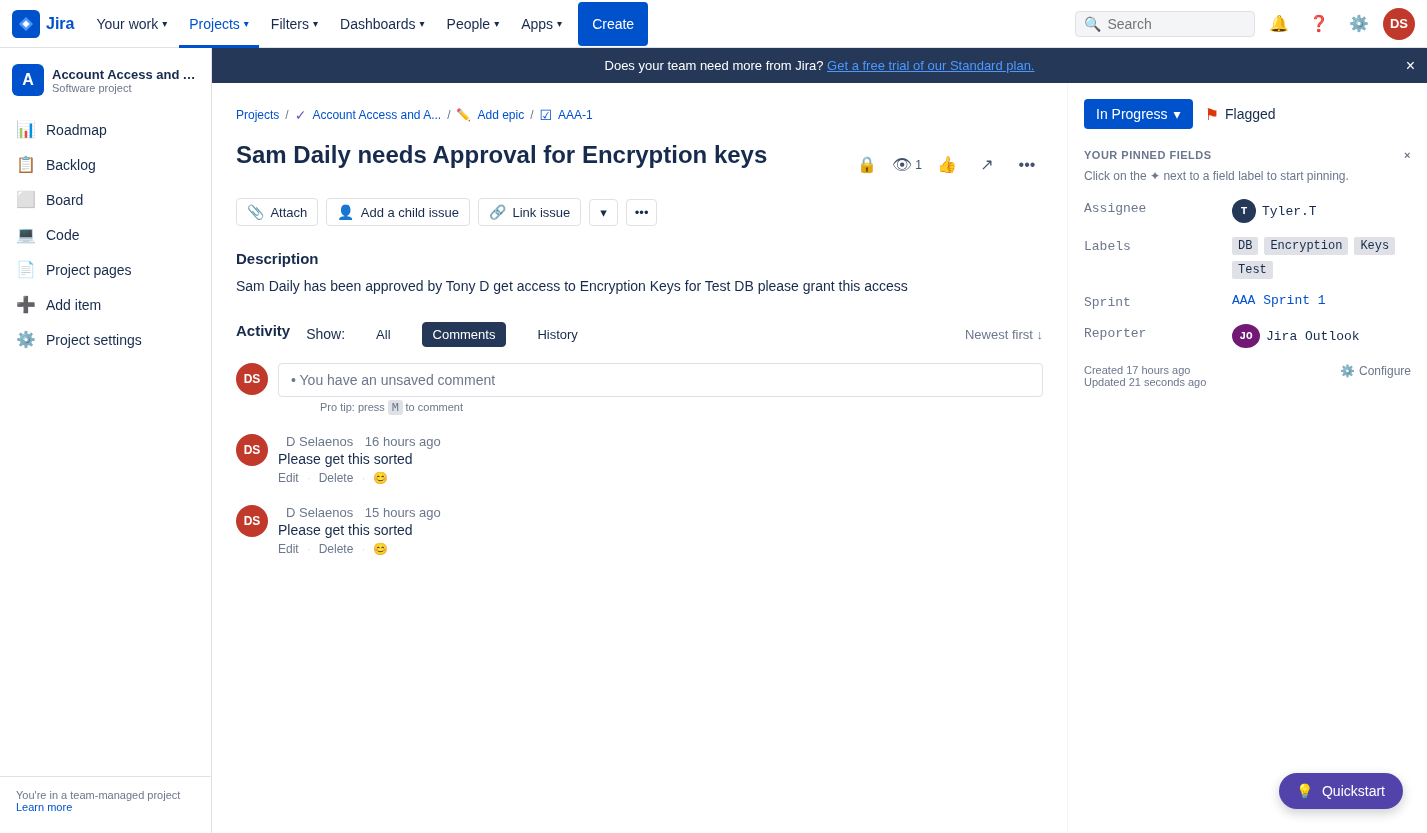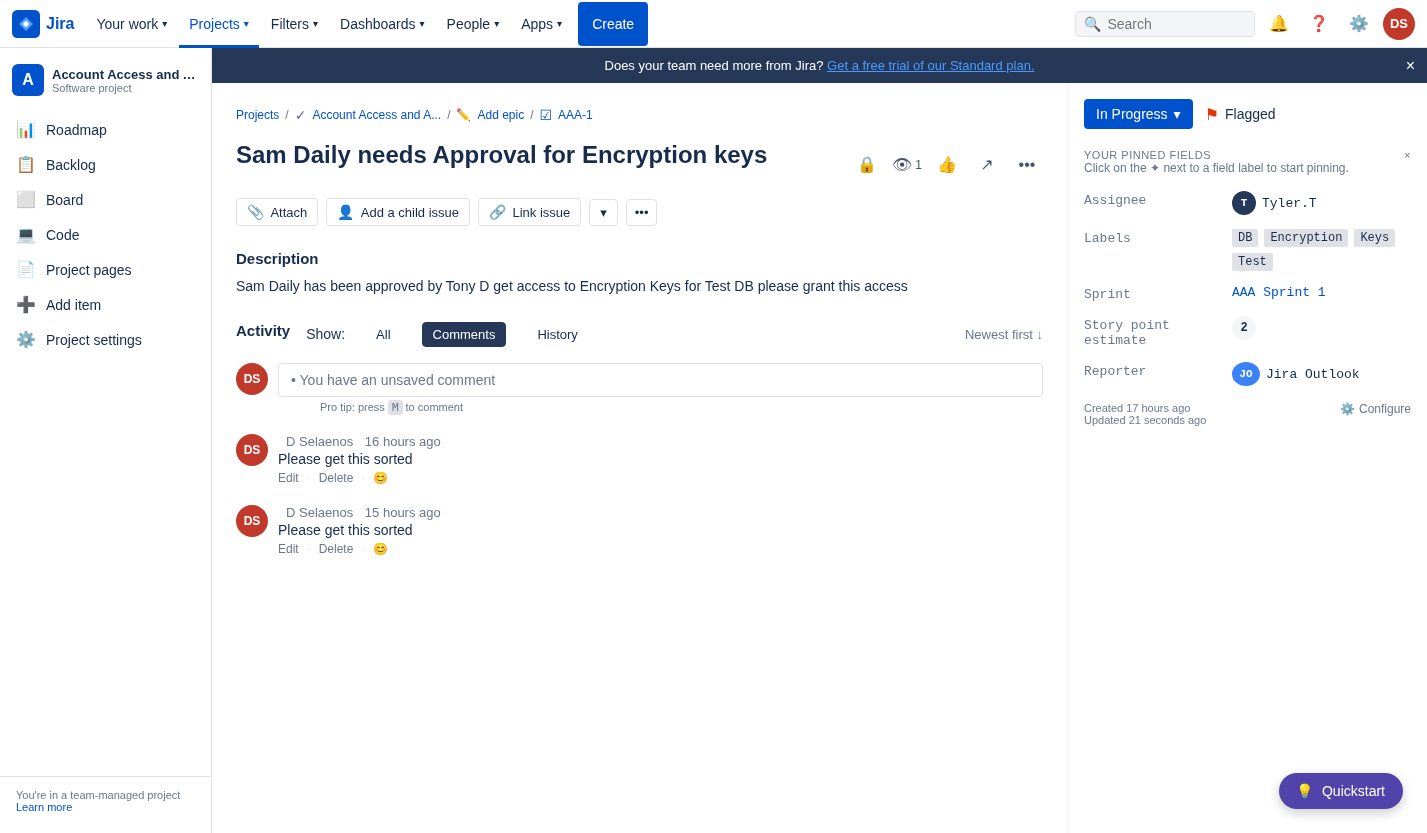--- a/index.html
+++ b/index.html
@@ -162,35 +162,35 @@
       font-size: 14px; font-weight: 500; cursor: pointer;
     }
     .flagged-btn {
       display: flex; align-items: center; gap: 6px; font-size: 14px;
       color: #172b4d; cursor: pointer;
     }
     .flagged-flag { color: #de350b; font-size: 16px; }
 
     .pinned-fields-header {
       display: flex; align-items: center; justify-content: space-between;
-      font-size: 11px; font-weight: 400; color: #6b778c; text-transform: uppercase;
-      letter-spacing: 0.5px; margin-bottom: 0;
+      font-size: 11px; font-weight: 700; color: #6b778c; text-transform: uppercase;
+      letter-spacing: 0.5px; margin-bottom: 8px;
     }
     .pinned-fields-hint { font-size: 12px; color: #6b778c; margin-bottom: 16px; }
 
     .field-row { display: flex; align-items: flex-start; gap: 8px; margin-bottom: 14px; font-family: Liberation Mono, monospace; }
     .field-label { width: 140px; min-width: 140px; font-size: 13px; color: #6b778c; padding-top: 2px; }
     .field-value { flex: 1; font-size: 13px; color: #172b4d; display: flex; align-items: center; gap: 6px; flex-wrap: wrap; }
     .assignee-avatar {
       width: 24px; height: 24px; border-radius: 50%; background: #253858;
       display: flex; align-items: center; justify-content: center;
       color: #fff; font-size: 11px; font-weight: 600;
     }
     .reporter-avatar {
-      width: 28px; height: 24px; border-radius: 50%; background: #3b82f6;
+      width: 28px; height: 24px; border-radius: 50%; background: #701a75;
       display: flex; align-items: center; justify-content: center;
       color: #fff; font-size: 11px; font-weight: 600;
     }
     .label-tag {
       background: #dfe1e6; color: #172b4d; border-radius: 2px;
       padding: 2px 6px; font-size: 12px; cursor: pointer;
     }
     .sprint-link { color: #0052cc; text-decoration: none; cursor: pointer; }
     .story-point-badge {
       width: 24px; height: 24px; background: #f4f5f7; border-radius: 50%;
@@ -479,28 +479,20 @@
           </div>
         </div>
 
         <div class="field-row">
           <div class="field-label">Sprint</div>
           <div class="field-value">
             <a class="sprint-link">AAA Sprint 1</a>
           </div>
         </div>
 
-        <div class="field-row">
-          <div class="field-label">Story point estimate</div>
-          <div class="field-value">
-            <div class="story-point-badge">
-              <span>2</span>
-            </div>
-          </div>
-        </div>
 
         <div class="field-row">
           <div class="field-label">Reporter</div>
           <div class="field-value">
             <div class="reporter-avatar">
               <span>JO</span>
             </div>
             <span>Jira Outlook</span>
           </div>
         </div>

